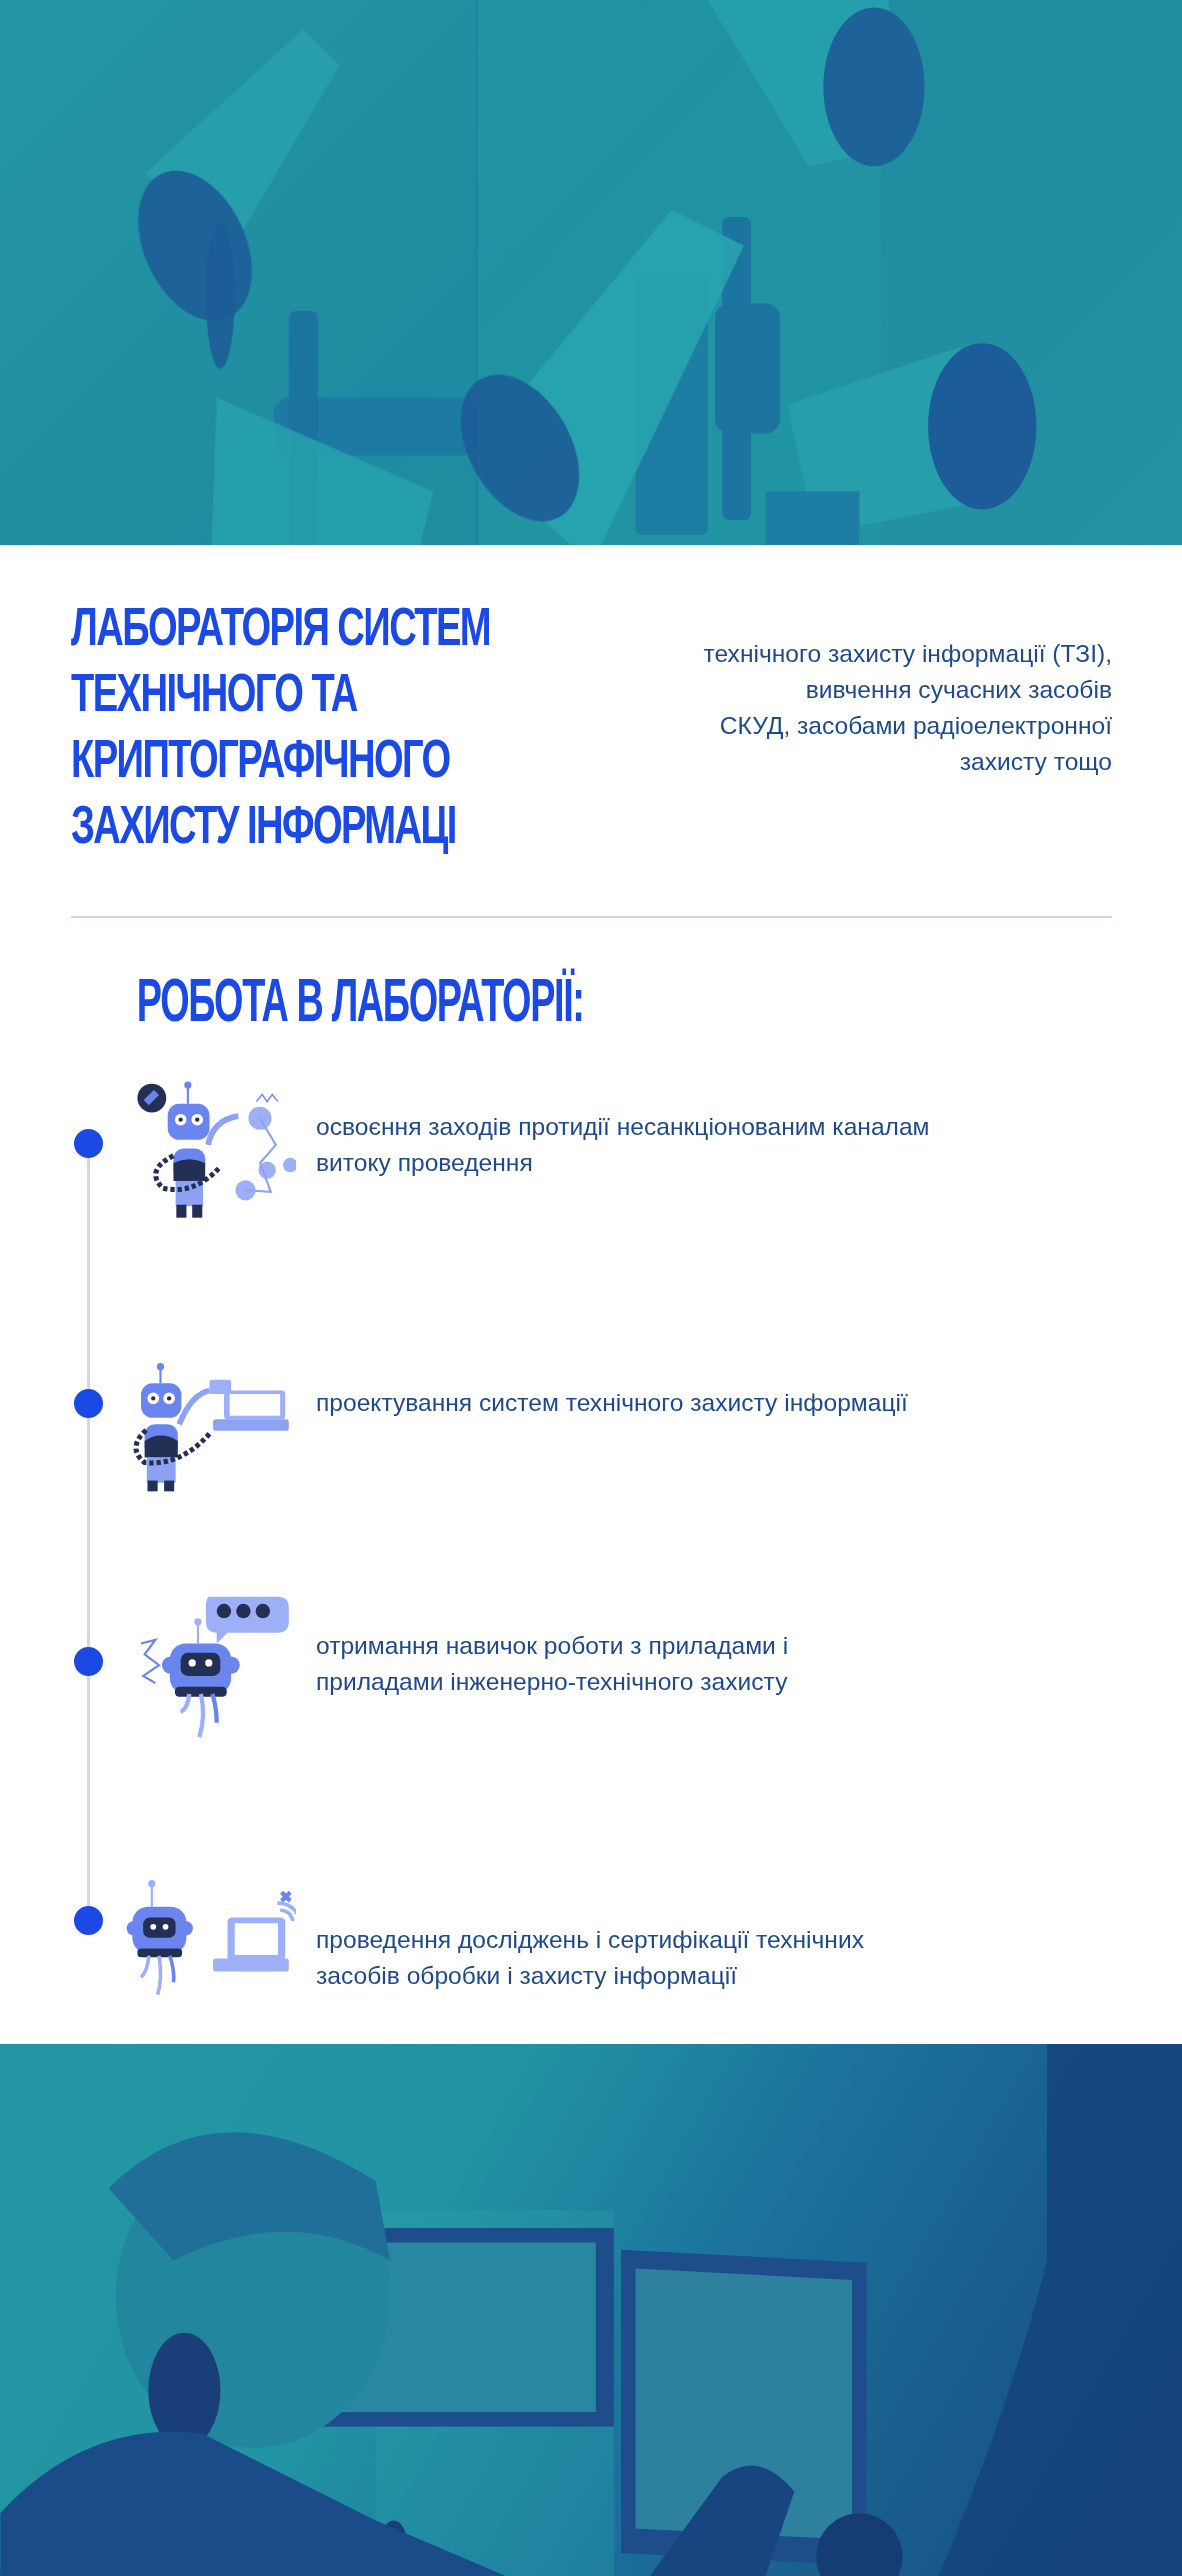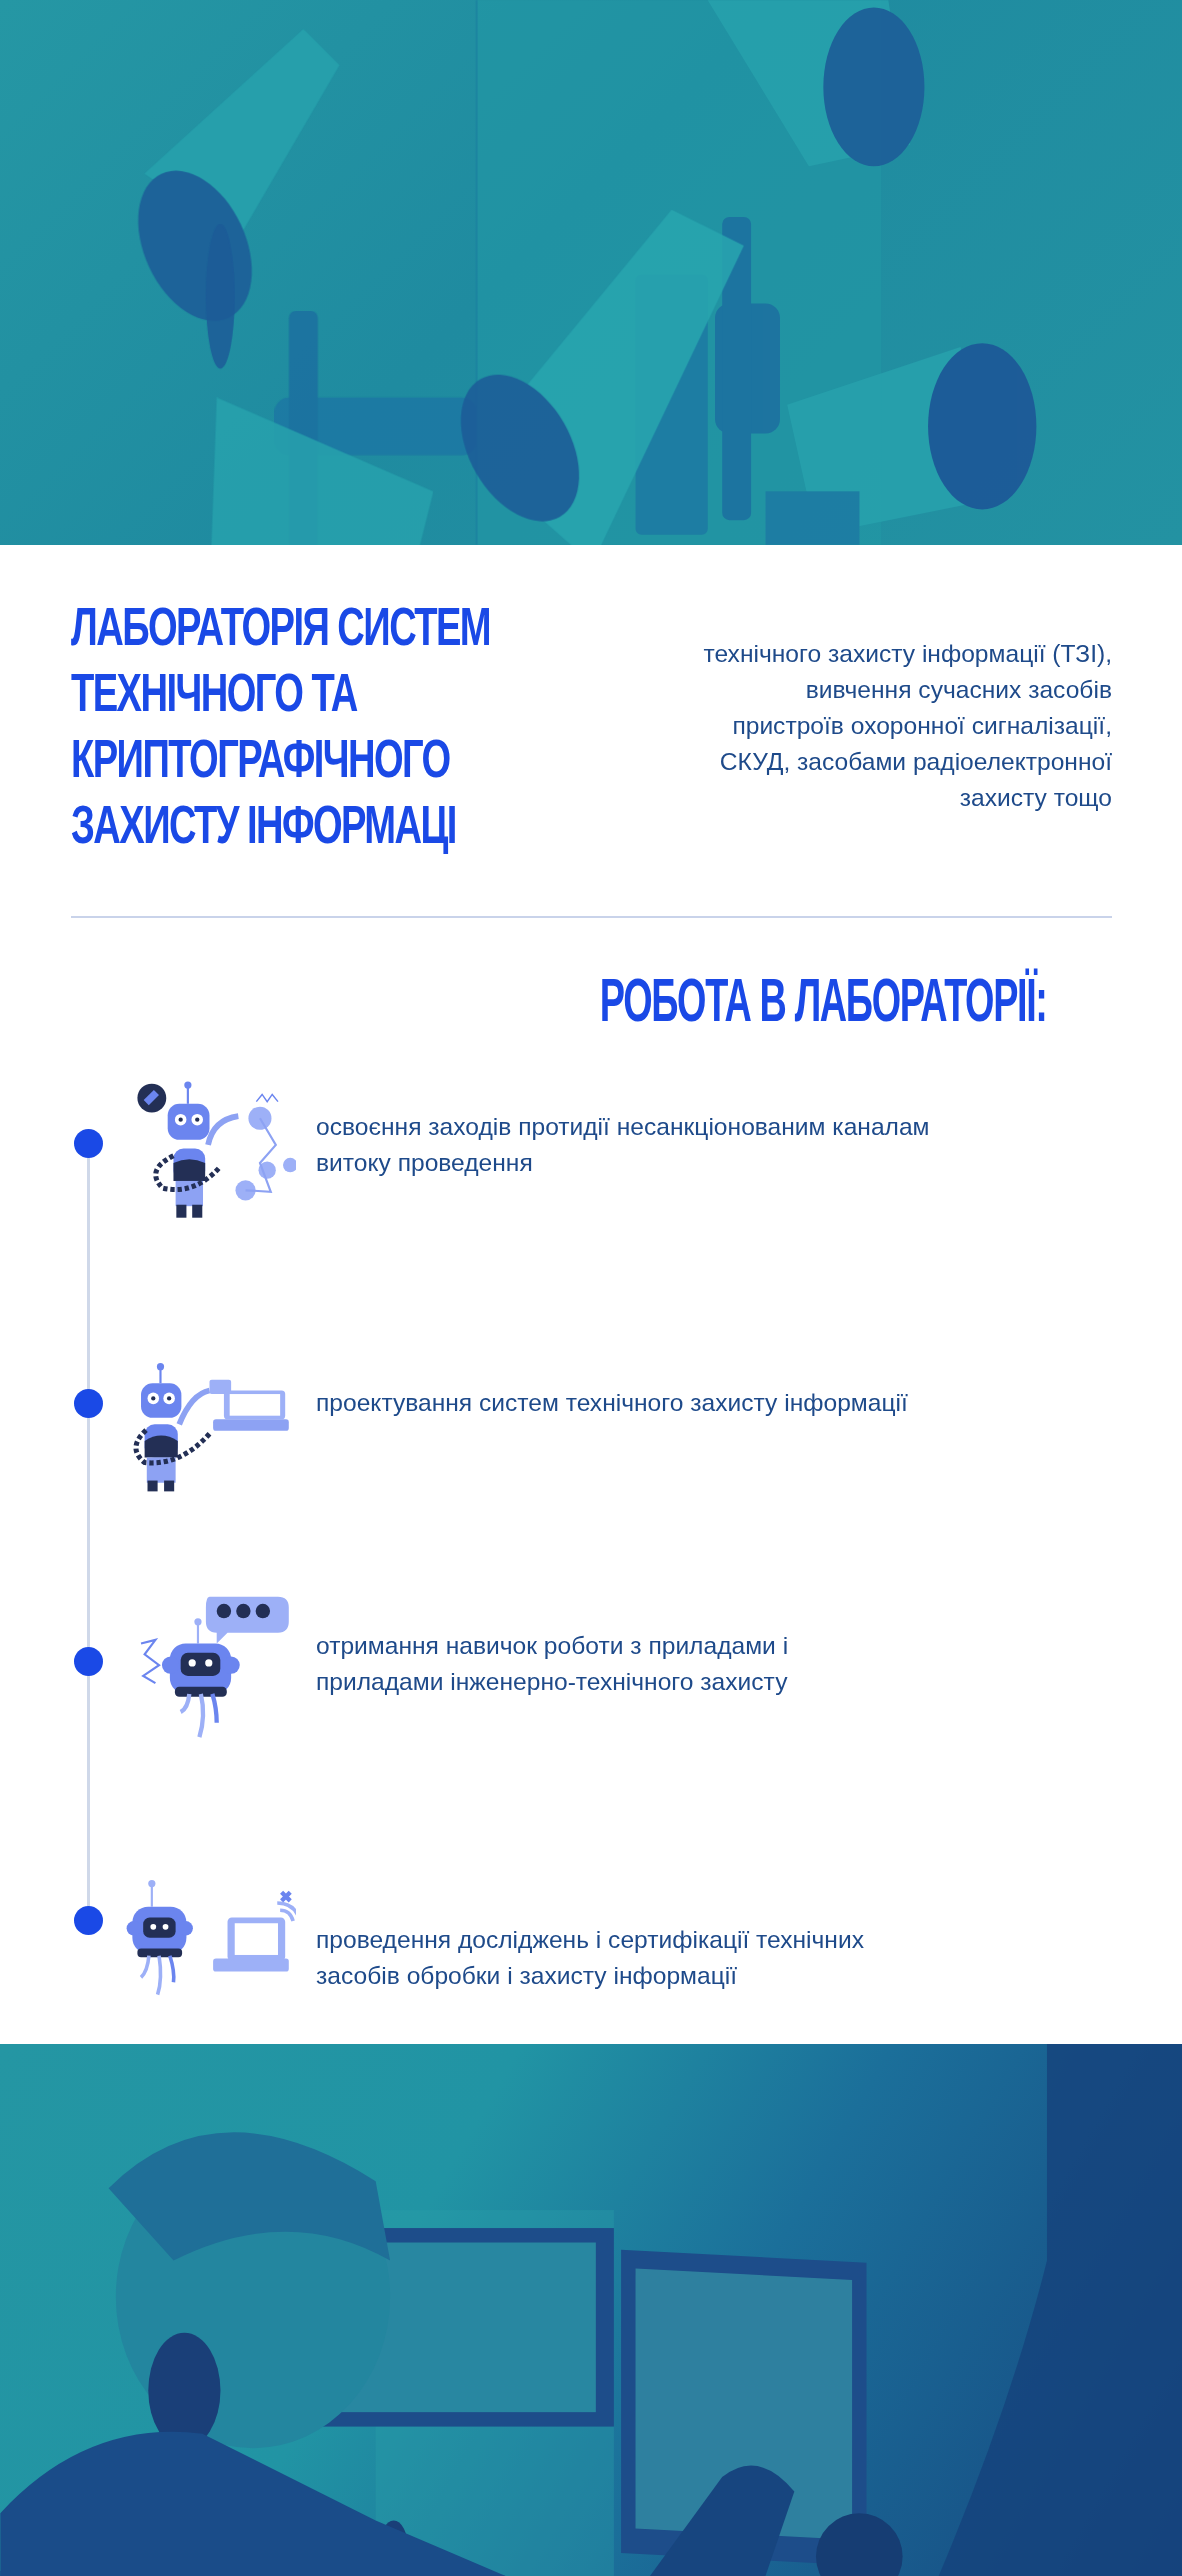--- a/index.html
+++ b/index.html
@@ -33,21 +33,21 @@
       font-size: 24.6px; line-height: 36px; color: #1e4a8a; font-weight: normal;
     }
     .intro span { display: block; white-space: nowrap; }
 
     .divider {
       position: absolute; left: 71px; top: 916px; width: 1041px; height: 2.2px;
       background: #c9d3ea;
     }
 
     .section-title {
-      position: absolute; left: 0; top: 964px; width: 1183px; text-align: right;
+      position: absolute; left: 0; top: 964px; width: 1183px; text-align: left;
       font-family: "Liberation Sans", sans-serif; font-weight: bold;
       font-size: 61px; line-height: 72px; color: #1a49e6;
       letter-spacing: -2.2px;
     }
     .section-title span { display: inline-block; transform: scaleX(0.62); transform-origin: center; }
 
     .timeline-line {
       position: absolute; left: 87px; top: 1143px; width: 2.9px; height: 777px;
       background: #cfd8e9;
     }
@@ -107,21 +107,20 @@
 <h1 class="title">
   <span>ЛАБОРАТОРІЯ СИСТЕМ</span>
   <span>ТЕХНІЧНОГО ТА</span>
   <span>КРИПТОГРАФІЧНОГО</span>
   <span>ЗАХИСТУ ІНФОРМАЦІ</span>
 </h1>
 
 <p class="intro">
   <span>технічного захисту інформації (ТЗІ),</span>
   <span>вивчення сучасних засобів</span>
-  <span>пристроїв охоронної сигналізації,</span>
   <span>СКУД, засобами радіоелектронної</span>
   <span>захисту тощо</span>
 </p>
 
 <div class="divider"></div>
 
 <h2 class="section-title">
   <span>РОБОТА В ЛАБОРАТОРІЇ:</span>
 </h2>
 

